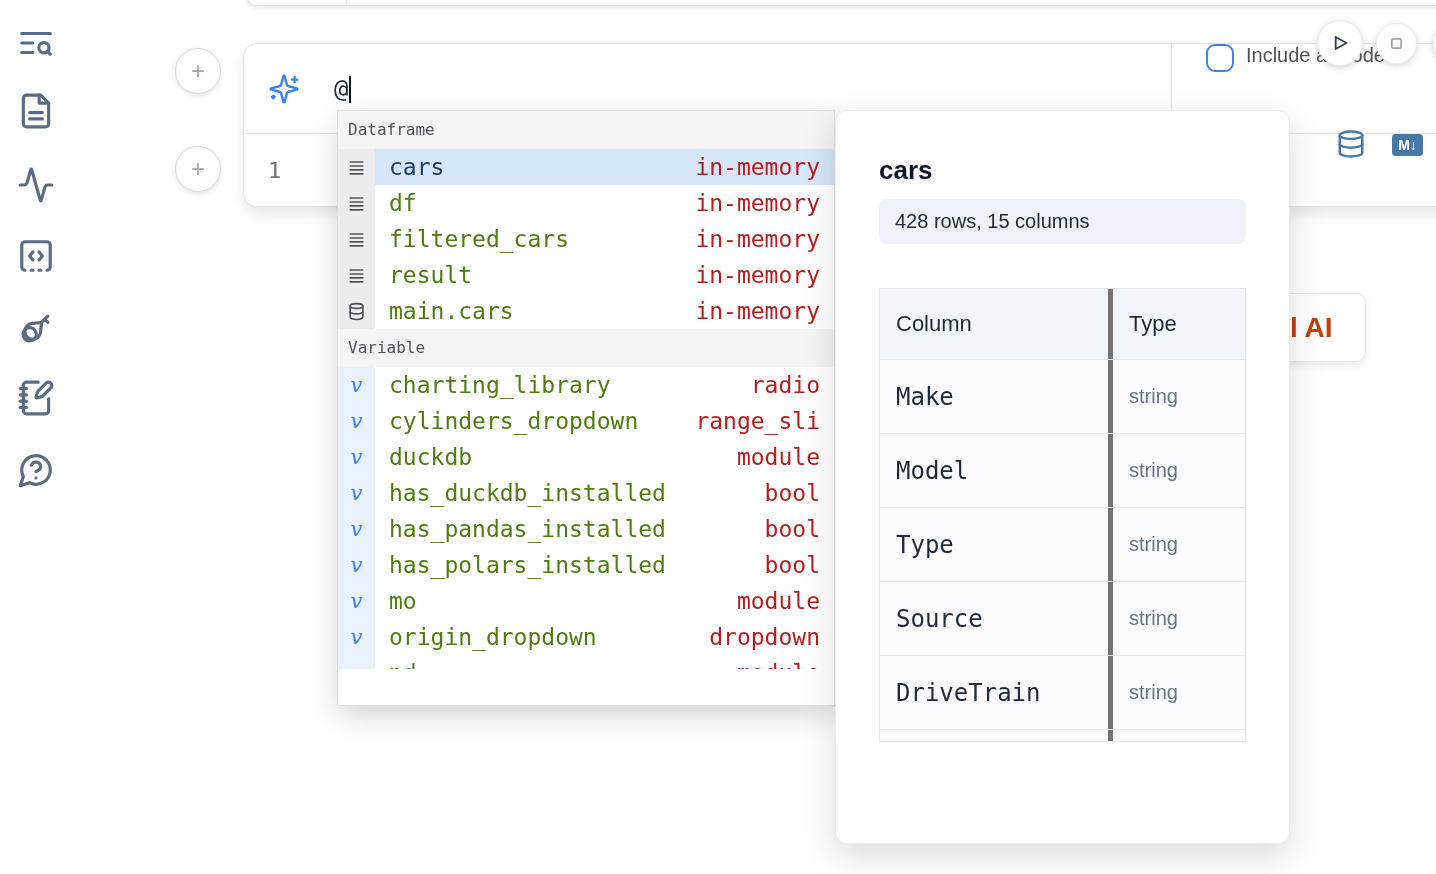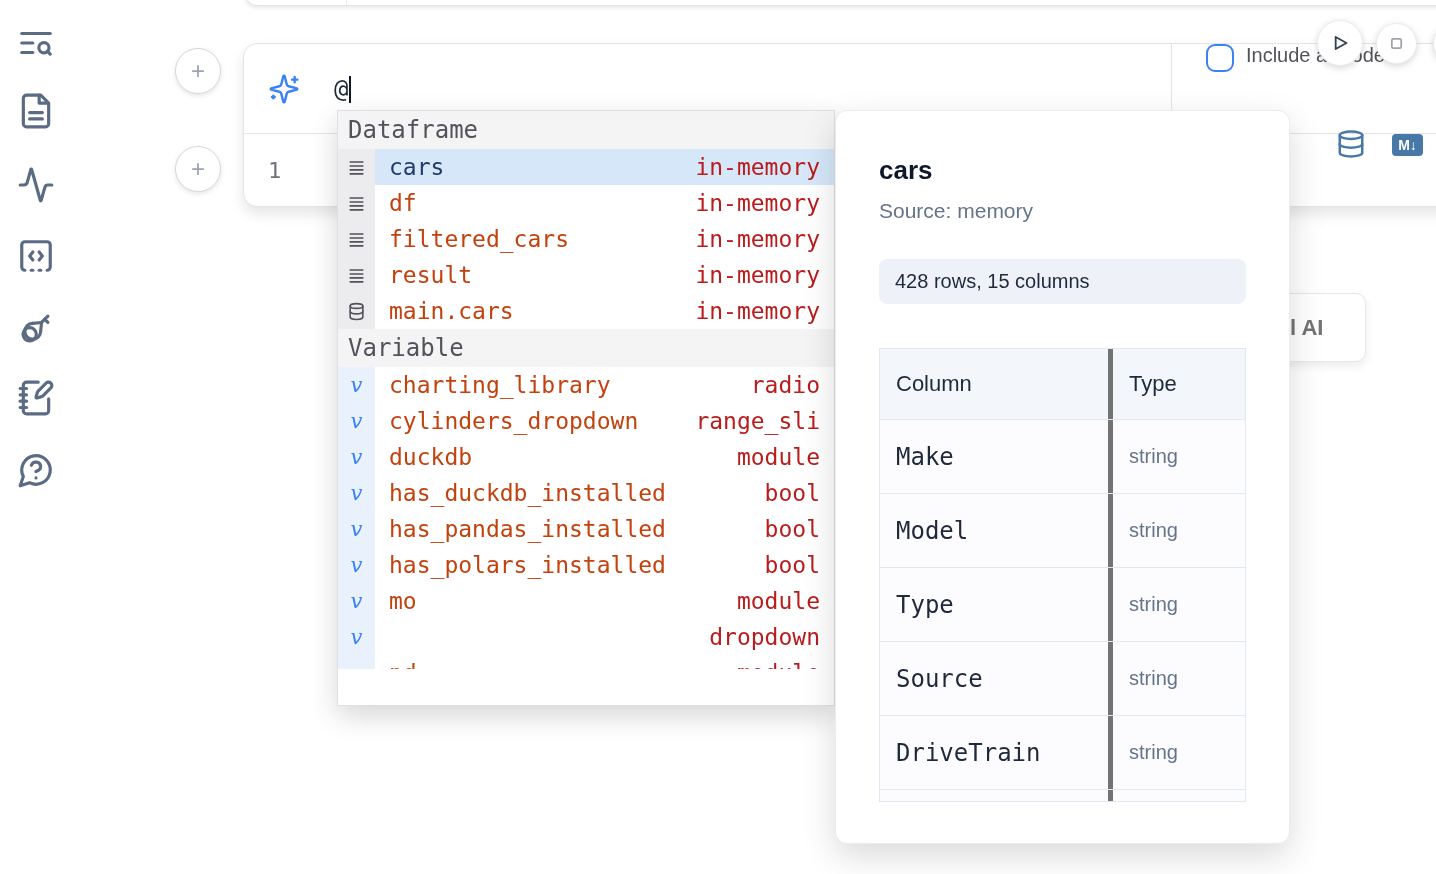--- a/index.html
+++ b/index.html
@@ -56,42 +56,42 @@
   
   .circ-btn { position:absolute; border-radius:50%; background:#fff; border:1px solid #ececef;
     box-shadow:0 2px 7px rgba(0,0,0,.16); display:flex; align-items:center; justify-content:center;
     cursor:pointer; z-index:15; }
   .circ-btn svg { stroke-linecap:round; stroke-linejoin:round; fill:none; }
 
   
   .ac { position:absolute; left:337px; top:110px; width:498px; height:596px; background:#fff;
     border:1px solid #e0e0e4; box-shadow:0 10px 26px rgba(0,0,0,.16); z-index:20; overflow:hidden; }
   .ac-header { height:38px; background:#f4f4f5; color:#52525b; font-family:"DejaVu Sans Mono",monospace;
-    font-size:24px; line-height:38px; padding-left:10px; }
+    font-size:16px; line-height:38px; padding-left:10px; }
   .ac-row { display:flex; height:36px; align-items:stretch; background:#fff; cursor:pointer; }
   .ac-gutter { width:37px; flex:0 0 37px; display:flex; align-items:center; justify-content:center;
     background:#ececee; }
   .ac-row.variable .ac-gutter { background:#e8f1fc; }
   .ac-gutter svg { width:19px; height:19px; stroke:#52525b; stroke-width:2; fill:none;
     stroke-linecap:round; stroke-linejoin:round; }
   .ac-gutter .vsym { font-family:"DejaVu Serif", serif; font-style:italic; font-size:21px; color:#3b82f6; }
   .ac-content { flex:1; display:flex; align-items:center; padding:0 14px; min-width:0; overflow:hidden; }
   .ac-row.selected .ac-content { background:#d5e7f9; }
-  .ac-name { font-family:"DejaVu Sans Mono",monospace; font-size:23px; color:#c2410c; white-space:pre; }
+  .ac-name { font-family:"DejaVu Sans Mono",monospace; font-size:23px; color:#4d7c0f; white-space:pre; }
   .ac-row.selected .ac-name { color:#1e3a6e; }
   .ac-type { margin-left:auto; font-family:"DejaVu Sans Mono",monospace; font-size:23px; color:#b91c1c;
     white-space:pre; }
   .ac-row.partial { height:14px; overflow:hidden; }
   .ac-row.partial .ac-content, .ac-row.partial .ac-gutter { height:36px; }
 
   
   .ai-card { position:absolute; left:1269px; top:293px; width:97px; height:69px; background:#fff;
     border:1px solid #e8e8ec; border-radius:10px; box-shadow:0 4px 10px rgba(0,0,0,.08); z-index:25;
     display:flex; align-items:center; cursor:pointer; }
-  .ai-card span { margin-left:20px; font-size:22px; font-weight:bold; color:#737373; }
+  .ai-card span { margin-left:20px; font-size:28px; font-weight:bold; color:#c2410c; }
 
   
   .panel { position:absolute; left:835px; top:110px; width:455px; height:734px; background:#fff;
     border:1px solid #ececf0; border-radius:12px; box-shadow:0 12px 34px rgba(0,0,0,.15); z-index:30;
     padding:44px 43px 0 43px; overflow:hidden; }
   .panel-title { font-size:26px; font-weight:bold; color:#0f172a; line-height:30px; margin-bottom:14px; }
   .panel-source { font-size:21px; color:#64748b; margin-bottom:36px; }
   .panel-badge { height:45px; line-height:45px; background:#eef2f8; border-radius:8px;
     padding-left:16px; font-size:20px; color:#1e293b; margin-bottom:44px; }
   .ptable { border:1px solid #e2e8f0; height:454px; overflow:hidden; }
@@ -357,41 +357,41 @@
         <span class="ac-content">
           <span class="ac-name">mo</span>
           <span class="ac-type">module</span>
         </span>
       </div>
       <div class="ac-row variable">
         <span class="ac-gutter">
           <span class="vsym">v</span>
         </span>
         <span class="ac-content">
+          <span class="ac-name">origin_dropdown</span>
           <span class="ac-type">dropdown</span>
         </span>
       </div>
       <div class="ac-row variable partial">
         <span class="ac-gutter">
           <span class="vsym">v</span>
         </span>
         <span class="ac-content">
           <span class="ac-name">pd</span>
           <span class="ac-type">module</span>
         </span>
       </div>
     </div>
 
   <div class="ai-card">
     <span>l AI</span>
   </div>
 
   <div class="panel">
     <div class="panel-title">cars</div>
-    <div class="panel-source">Source: memory</div>
     <div class="panel-badge">428 rows, 15 columns</div>
     <div class="ptable" id="preview-table">
       <div class="pt-row pt-head">
         <div class="pt-c1">Column</div>
         <div class="pt-c2">Type</div>
       </div>
     <div class="pt-row">
           <div class="pt-c1">
             <span class="pt-col-name">Make</span>
           </div>

